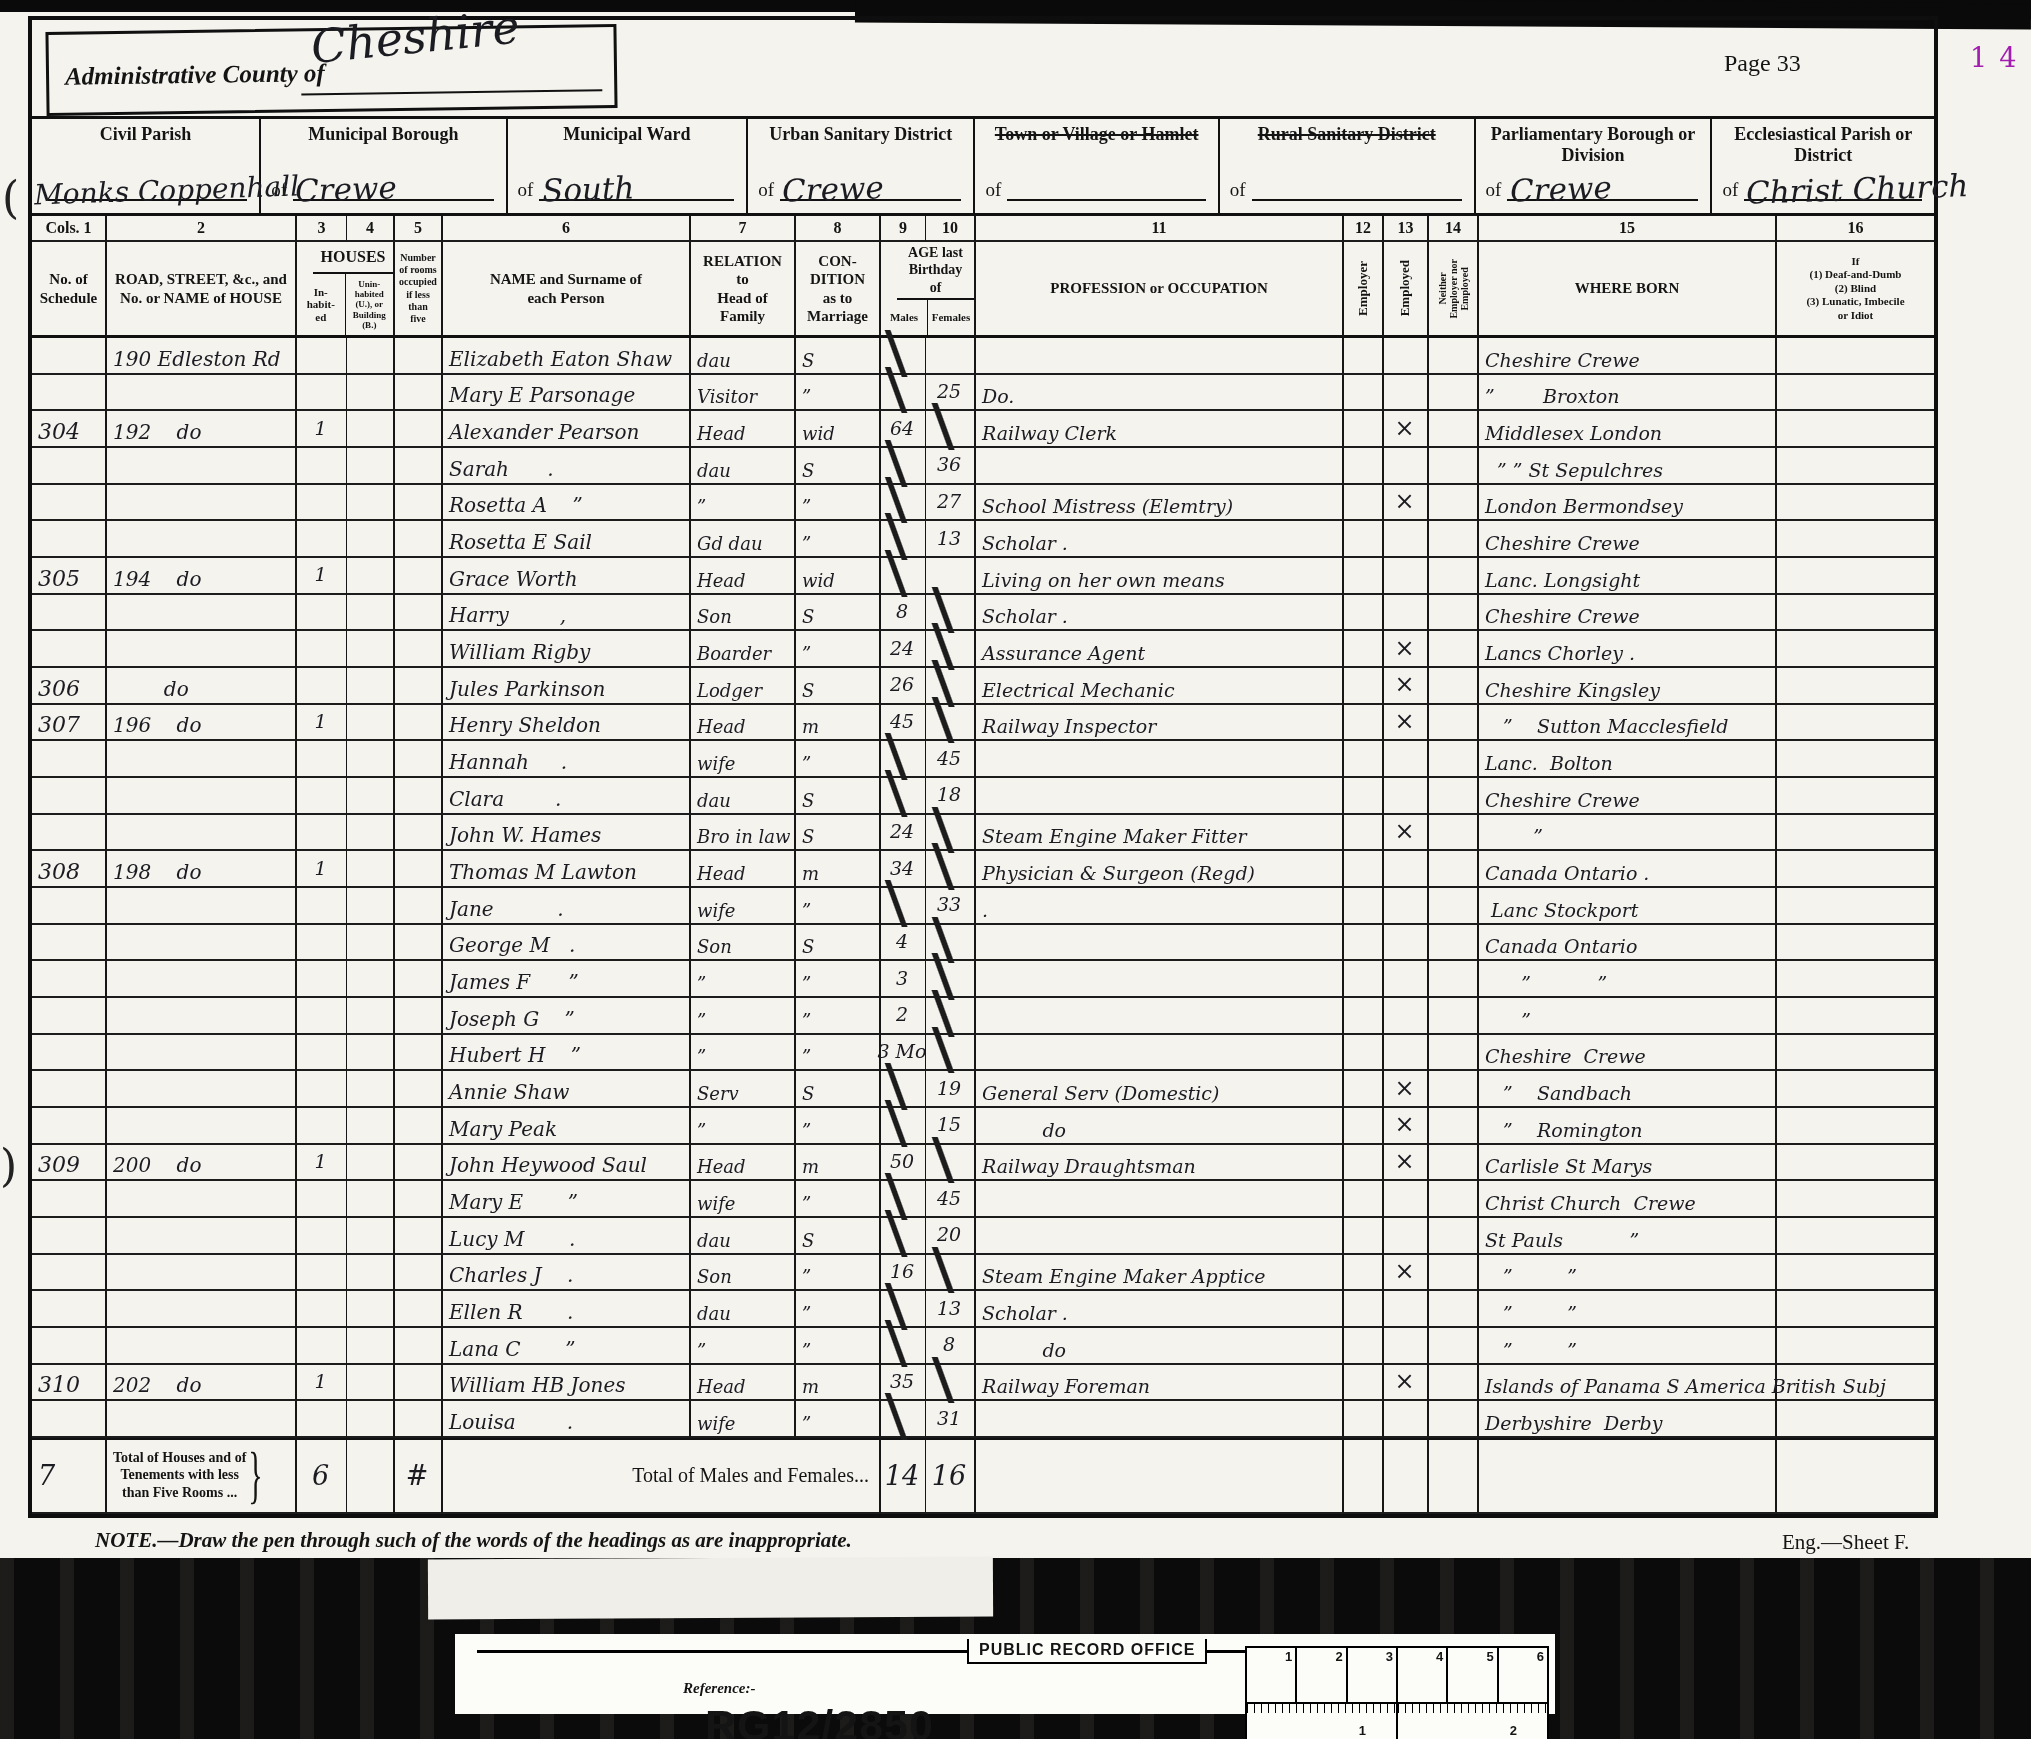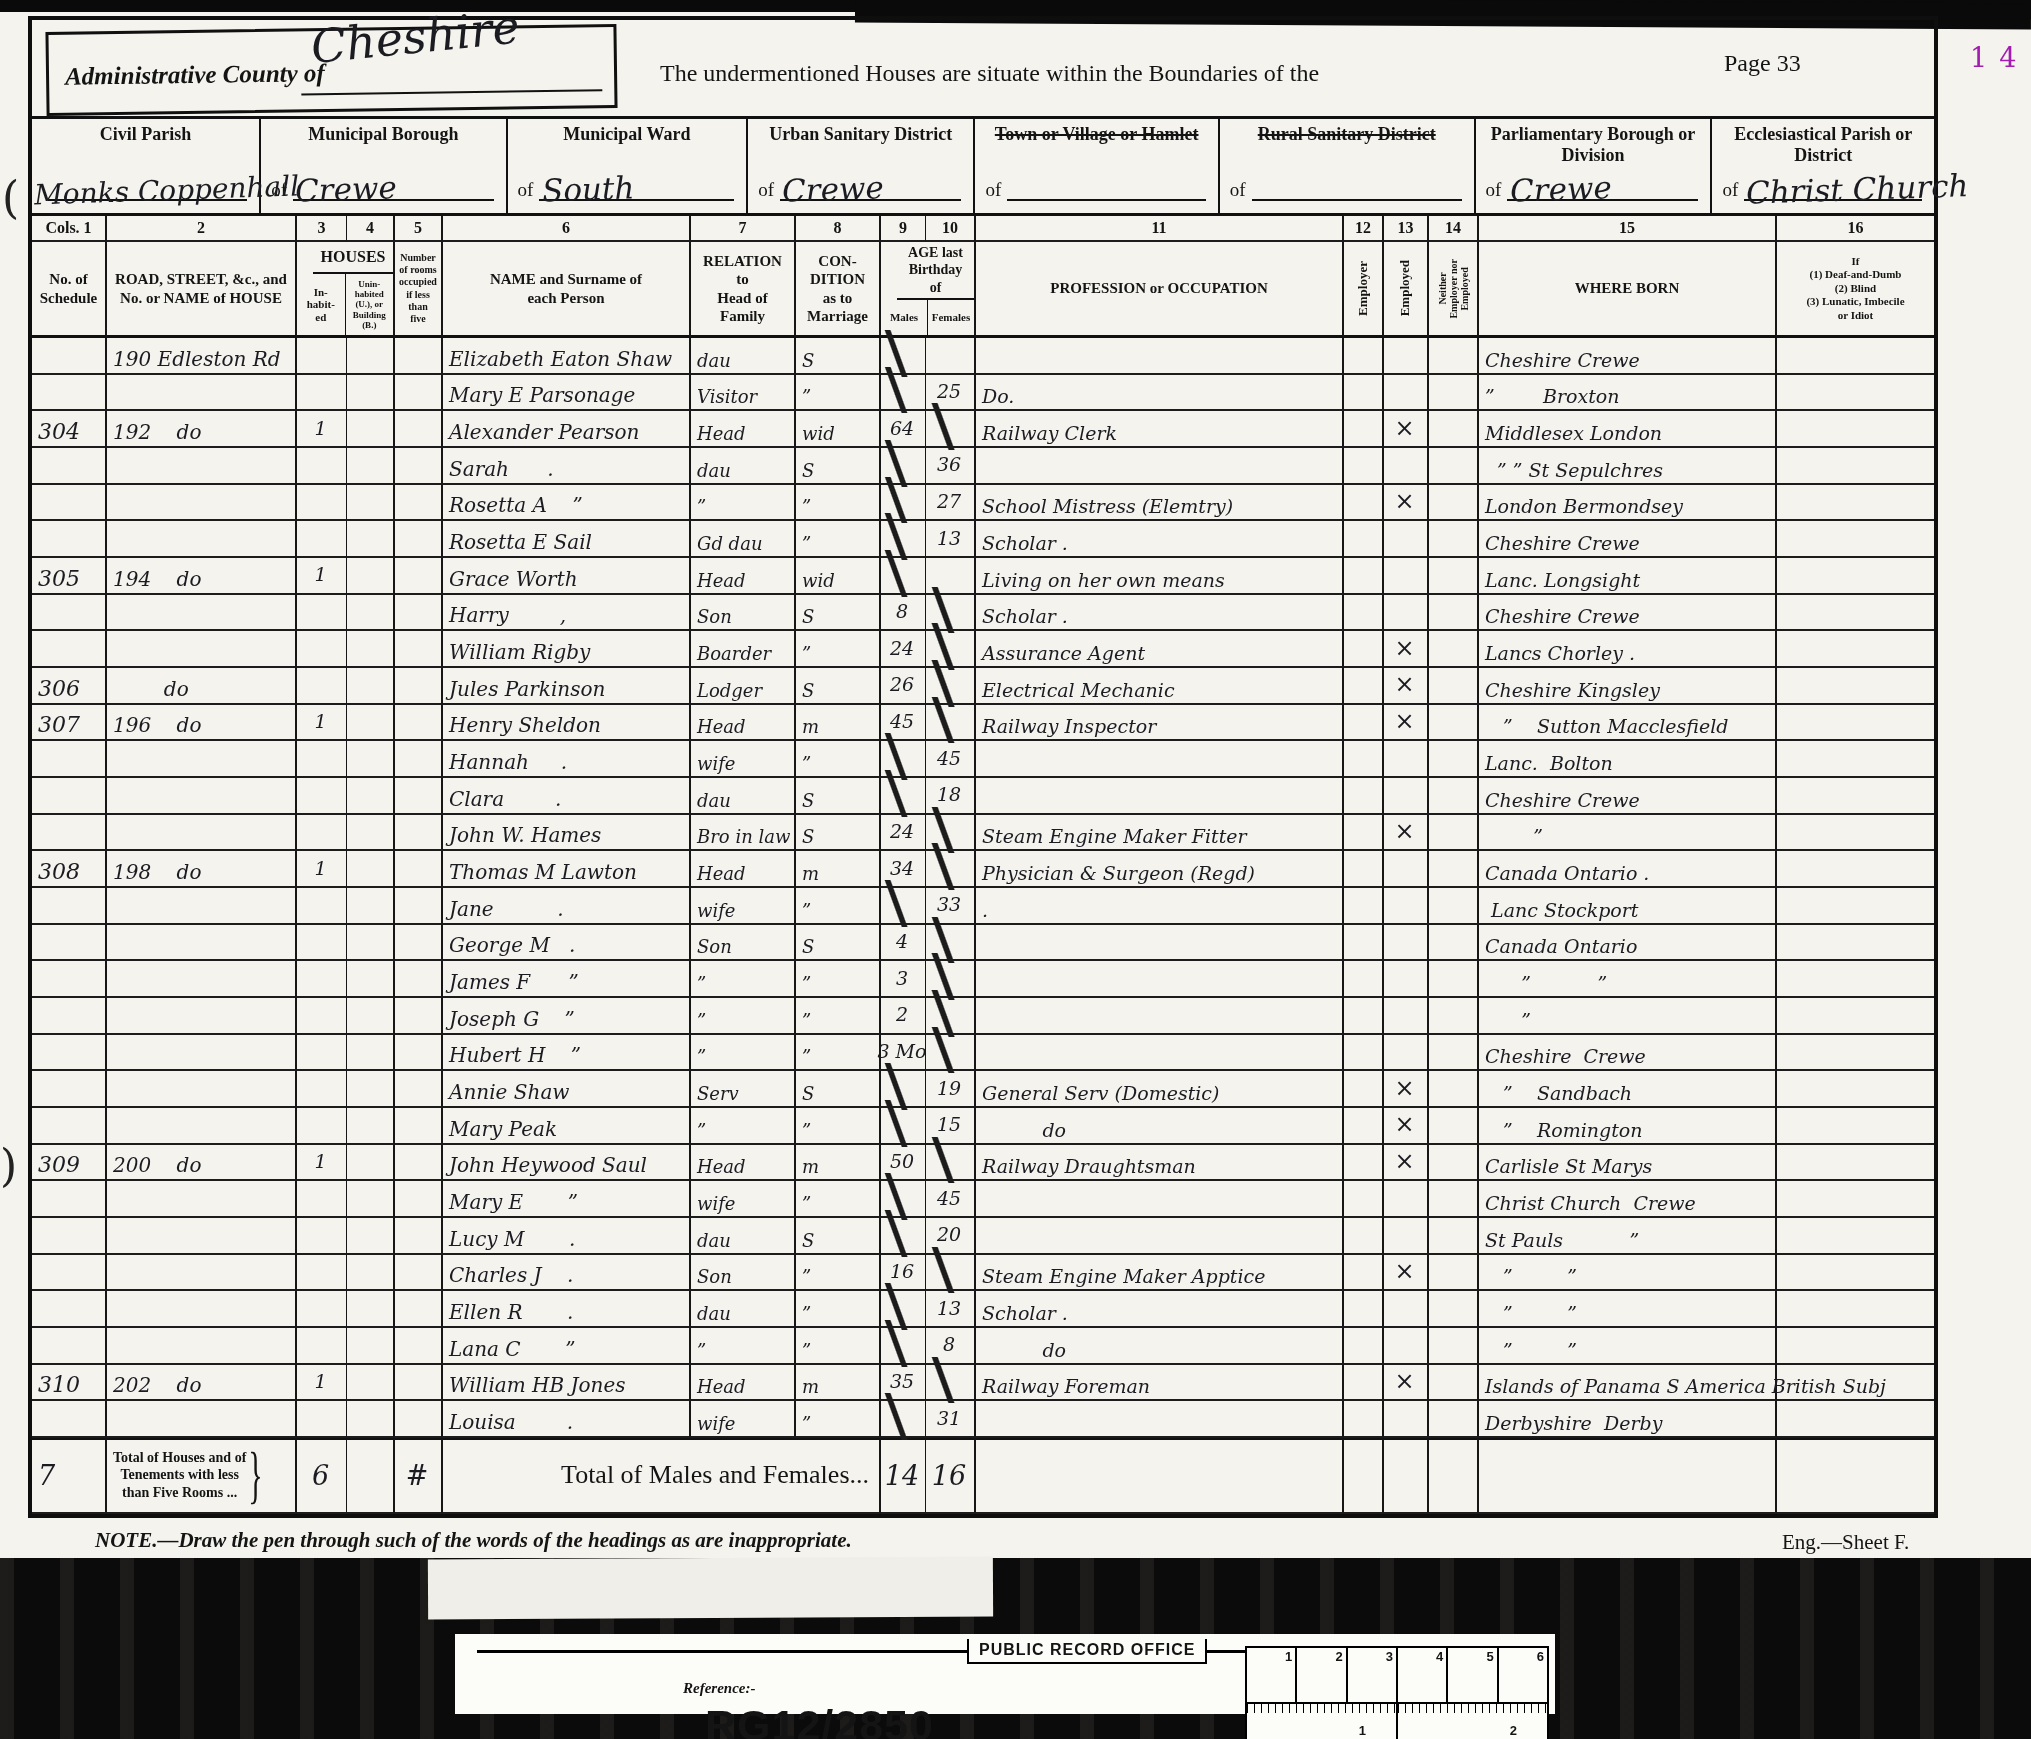--- a/index.html
+++ b/index.html
@@ -62,21 +62,21 @@
   .c-x{justify-content:center;padding-left:0;font-size:24px;align-items:center;font-family:"DejaVu Serif",serif;}
   .c-occ{font-size:19px;}
   .c-born{font-size:19px;white-space:pre;}
   .slash::after{content:"";position:absolute;left:-20px;right:-8px;top:-8px;bottom:-4px;z-index:2;
       background:linear-gradient(70deg,transparent 45%,#1c1c1c 46.5%,#1c1c1c 51.5%,transparent 53%);pointer-events:none;}
   
   .tot{border-top:2px solid #111;align-items:center;}
   .tot-label{font-size:14px;font-weight:bold;line-height:1.25;white-space:pre-line;text-align:center;
              display:flex;align-items:center;justify-content:center;}
   .brace{font-size:30px;font-weight:normal;transform:scaleY(2.1);margin-left:2px;}
-  .mf-label{justify-content:flex-end;font-size:26px;padding-right:10px;}
+  .mf-label{justify-content:flex-end;font-size:20px;padding-right:10px;}
   .hw-big{font-size:27px;}
   
   .note{position:absolute;left:95px;top:1528px;font-size:21px;font-weight:bold;font-style:italic;}
   .sheet{position:absolute;left:1782px;top:1530px;font-size:21px;}
   
   .bottom-strip{position:absolute;left:0;top:1558px;width:100%;height:181px;background:#0b0b0b;}
   .bottom-strip .streaks{position:absolute;inset:0;background:
      repeating-linear-gradient(90deg,rgba(60,58,52,.35) 0 14px,transparent 14px 60px);}
   .notch{position:absolute;left:428px;top:1558px;width:565px;height:60px;background:#efeee9;transform:rotate(-.3deg);}
   .card{position:absolute;left:455px;top:1634px;width:1100px;height:80px;background:#fcfcf8;}
@@ -107,21 +107,20 @@
   <div class="stray" style="left:2px;top:172px;">(</div>
   <div class="stray" style="left:0px;top:1140px;">)</div>
   <div class="stamp">141</div>
 
   <div class="frame">
     <div class="county-box">
       <span class="county-label">Administrative County of</span>
       <div class="county-rule"></div>
       <span class="hw county-value">Cheshire</span>
     </div>
-    <div class="boundary-text">The undermentioned Houses are situate within the Boundaries of the</div>
     <div class="page-no">Page 33</div>
 
     <div class="districts" id="districts">
         <div class="district" style="flex: 240 1 0px;"><span class="d-label">Civil Parish</span><div class="of-line">
             <span></span>
             <span class="rule"></span>
           </div><span class="hw d-value" style="left: 2px; font-size: 28px;">Monks Coppenhall</span></div>
         <div class="district" style="flex: 258 1 0px;"><span class="d-label">Municipal Borough</span><div class="of-line">
             <span>of</span>
             <span class="rule"></span>

